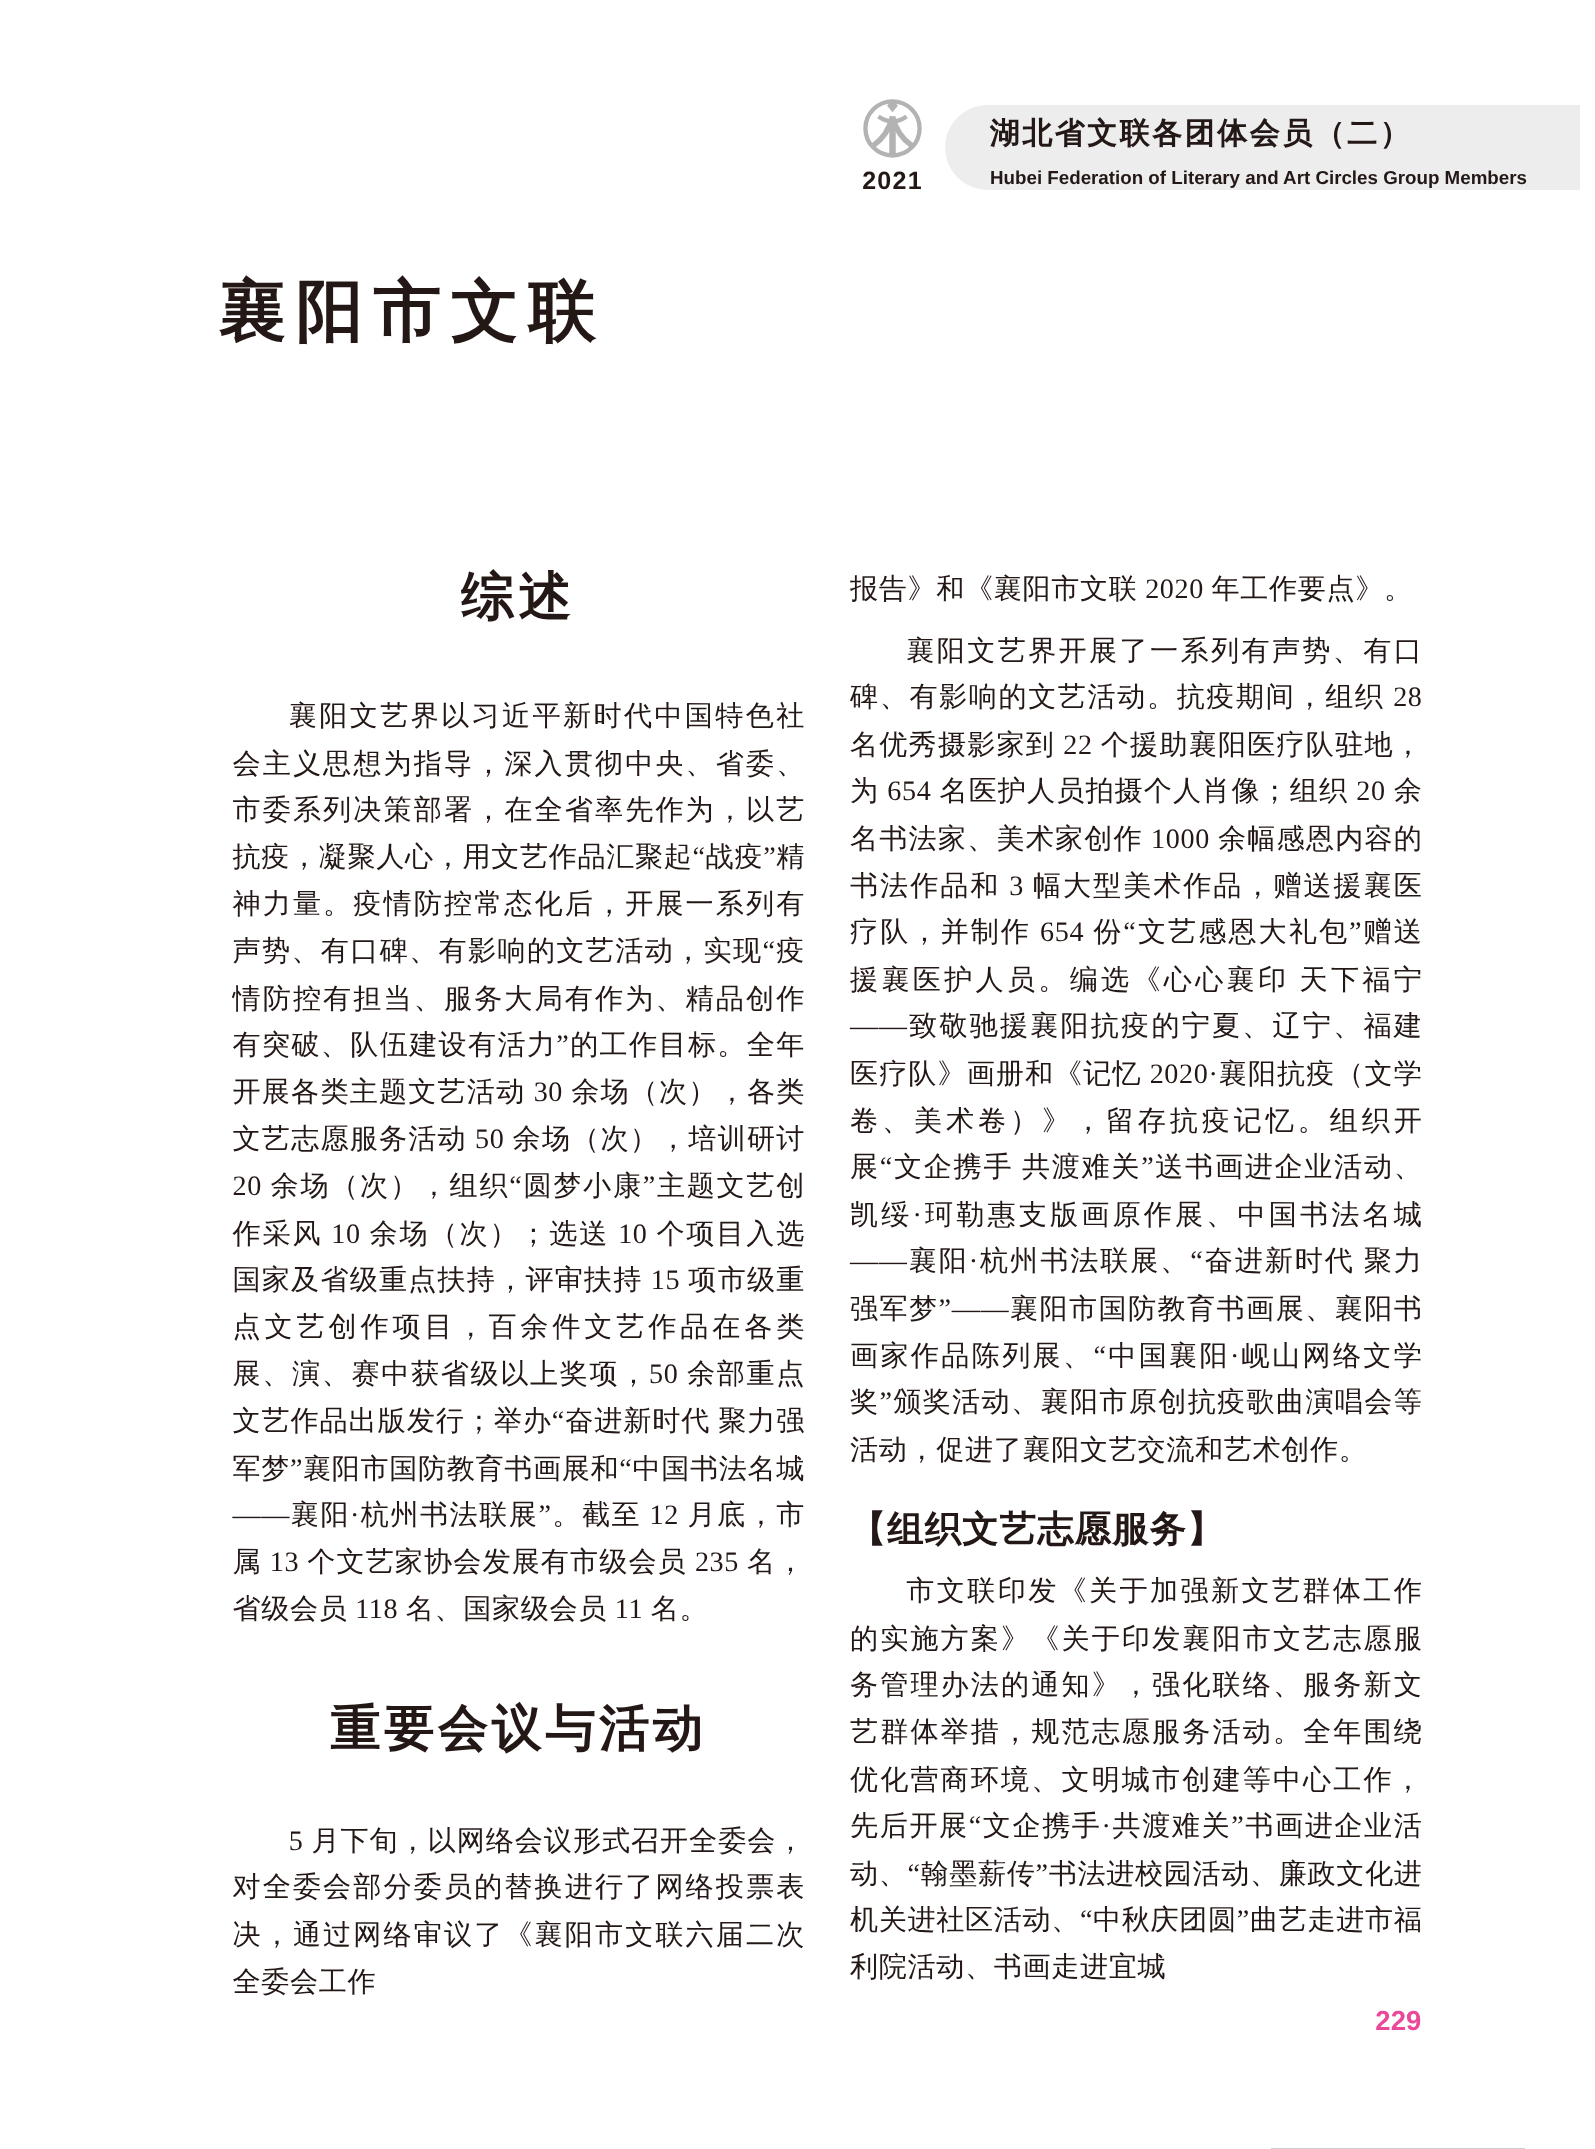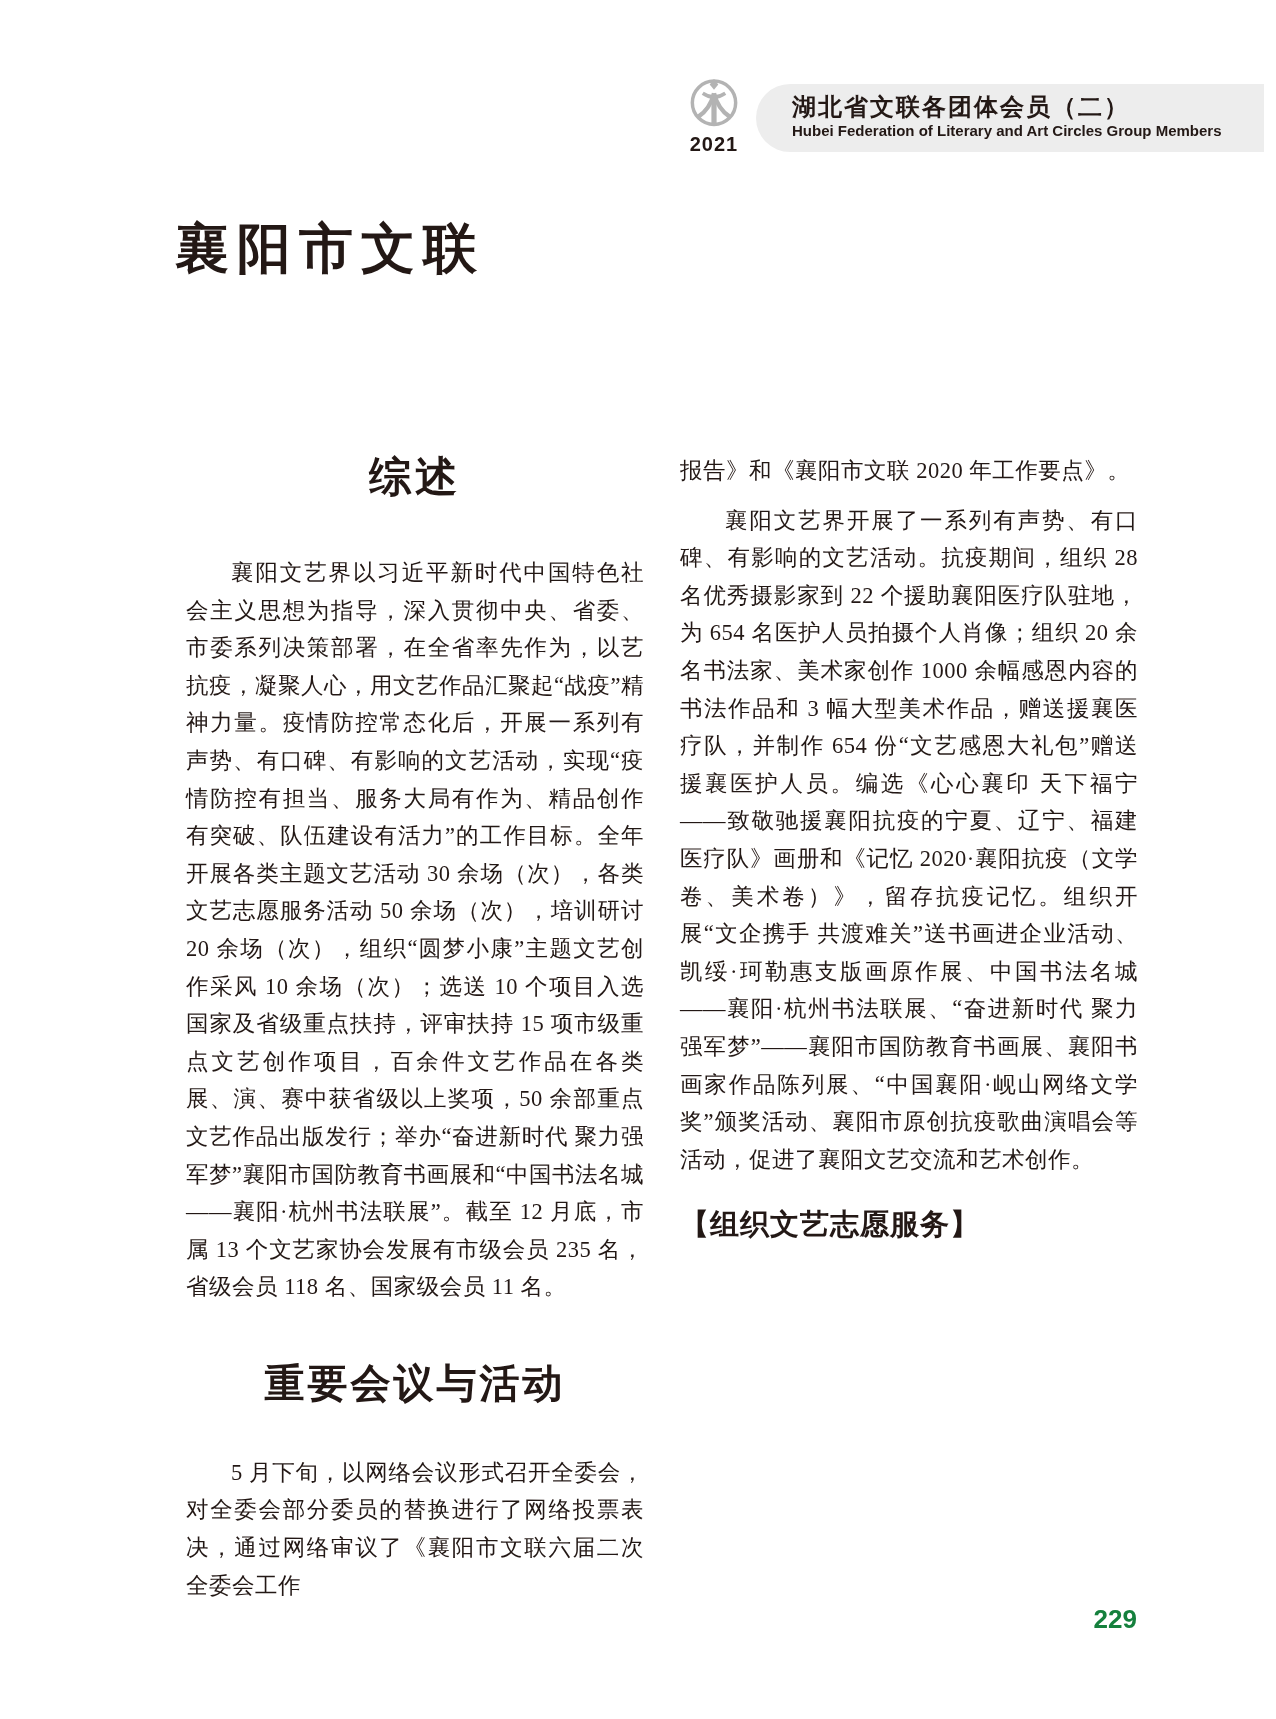--- a/index.html
+++ b/index.html
@@ -20,21 +20,21 @@
     position:absolute; left:756px; top:84px; right:12px; height:68px;
     background:#ededed; border-radius:34px 0 0 34px;
     padding:9px 0 0 36px; box-sizing:border-box;
   }
   .banner-zh {
     font-family:"Liberation Sans","DejaVu Sans",sans-serif;
     font-weight:bold; font-size:24px; line-height:28px; letter-spacing:2px; color:#231815;
   }
   .banner-en {
     font-family:"Liberation Sans","DejaVu Sans",sans-serif;
-    font-weight:bold; font-size:15px; line-height:19px; margin-top:0; color:#231815;
+    font-weight:bold; font-size:15px; line-height:19px; margin-top:12px; color:#231815;
   }
 
   
   .doc-title {
     position:absolute; left:175px; top:218px; width:963px;
     text-align:left; font-size:54px; line-height:62px;
     font-weight:bold; letter-spacing:8px; margin:0;
     font-family:"Liberation Serif","DejaVu Serif",serif;
   }
 
@@ -68,21 +68,21 @@
     letter-spacing:0.5px;
   }
   .indent { text-indent:2em; }
   .cont { margin:0; }
   .mt { margin-top:12px; }
 
   
   .page-number {
     position:absolute; top:1604px; right:139px;
     font-family:"Liberation Sans","DejaVu Sans",sans-serif;
-    font-weight:bold; font-size:26px; color:#15803d;
+    font-weight:bold; font-size:22px; color:#ec4899;
   }
 </style>
 </head>
 <body>
 
 <div class="page">
 
   <div class="logo-block">
     <svg width="52" height="54" viewBox="0 0 60 62" aria-hidden="true">
       <circle cx="30" cy="33" r="25" fill="none" stroke="#b3b3b3" stroke-width="4"></circle>
@@ -106,17 +106,18 @@
     <h2 class="h-major h-overview">综述</h2>
     <p class="body-para indent">襄阳文艺界以习近平新时代中国特色社会主义思想为指导，深入贯彻中央、省委、市委系列决策部署，在全省率先作为，以艺抗疫，凝聚人心，用文艺作品汇聚起“战疫”精神力量。疫情防控常态化后，开展一系列有声势、有口碑、有影响的文艺活动，实现“疫情防控有担当、服务大局有作为、精品创作有突破、队伍建设有活力”的工作目标。全年开展各类主题文艺活动 30 余场（次），各类文艺志愿服务活动 50 余场（次），培训研讨 20 余场（次），组织“圆梦小康”主题文艺创作采风 10 余场（次）；选送 10 个项目入选国家及省级重点扶持，评审扶持 15 项市级重点文艺创作项目，百余件文艺作品在各类展、演、赛中获省级以上奖项，50 余部重点文艺作品出版发行；举办“奋进新时代 聚力强军梦”襄阳市国防教育书画展和“中国书法名城——襄阳·杭州书法联展”。截至 12 月底，市属 13 个文艺家协会发展有市级会员 235 名，省级会员 118 名、国家级会员 11 名。</p>
     <h2 class="h-major h-meetings">重要会议与活动</h2>
     <p class="body-para indent">5 月下旬，以网络会议形式召开全委会，对全委会部分委员的替换进行了网络投票表决，通过网络审议了《襄阳市文联六届二次全委会工作</p>
   </section>
 
   <section class="col col-right">
     <p class="body-para cont">报告》和《襄阳市文联 2020 年工作要点》。</p>
     <p class="body-para indent mt">襄阳文艺界开展了一系列有声势、有口碑、有影响的文艺活动。抗疫期间，组织 28 名优秀摄影家到 22 个援助襄阳医疗队驻地，为 654 名医护人员拍摄个人肖像；组织 20 余名书法家、美术家创作 1000 余幅感恩内容的书法作品和 3 幅大型美术作品，赠送援襄医疗队，并制作 654 份“文艺感恩大礼包”赠送援襄医护人员。编选《心心襄印 天下福宁——致敬驰援襄阳抗疫的宁夏、辽宁、福建医疗队》画册和《记忆 2020·襄阳抗疫（文学卷、美术卷）》，留存抗疫记忆。组织开展“文企携手 共渡难关”送书画进企业活动、凯绥·珂勒惠支版画原作展、中国书法名城——襄阳·杭州书法联展、“奋进新时代 聚力强军梦”——襄阳市国防教育书画展、襄阳书画家作品陈列展、“中国襄阳·岘山网络文学奖”颁奖活动、襄阳市原创抗疫歌曲演唱会等活动，促进了襄阳文艺交流和艺术创作。</p>
     <h3 class="h-bracket second">【组织文艺志愿服务】</h3>
+    <p class="body-para indent mt">市文联印发《关于加强新文艺群体工作的实施方案》《关于印发襄阳市文艺志愿服务管理办法的通知》，强化联络、服务新文艺群体举措，规范志愿服务活动。全年围绕优化营商环境、文明城市创建等中心工作，先后开展“文企携手·共渡难关”书画进企业活动、“翰墨薪传”书法进校园活动、廉政文化进机关进社区活动、“中秋庆团圆”曲艺走进市福利院活动、书画走进宜城</p>
   </section>
 
   <div class="page-number">229</div>
 
 </div>
 
 </body></html>

